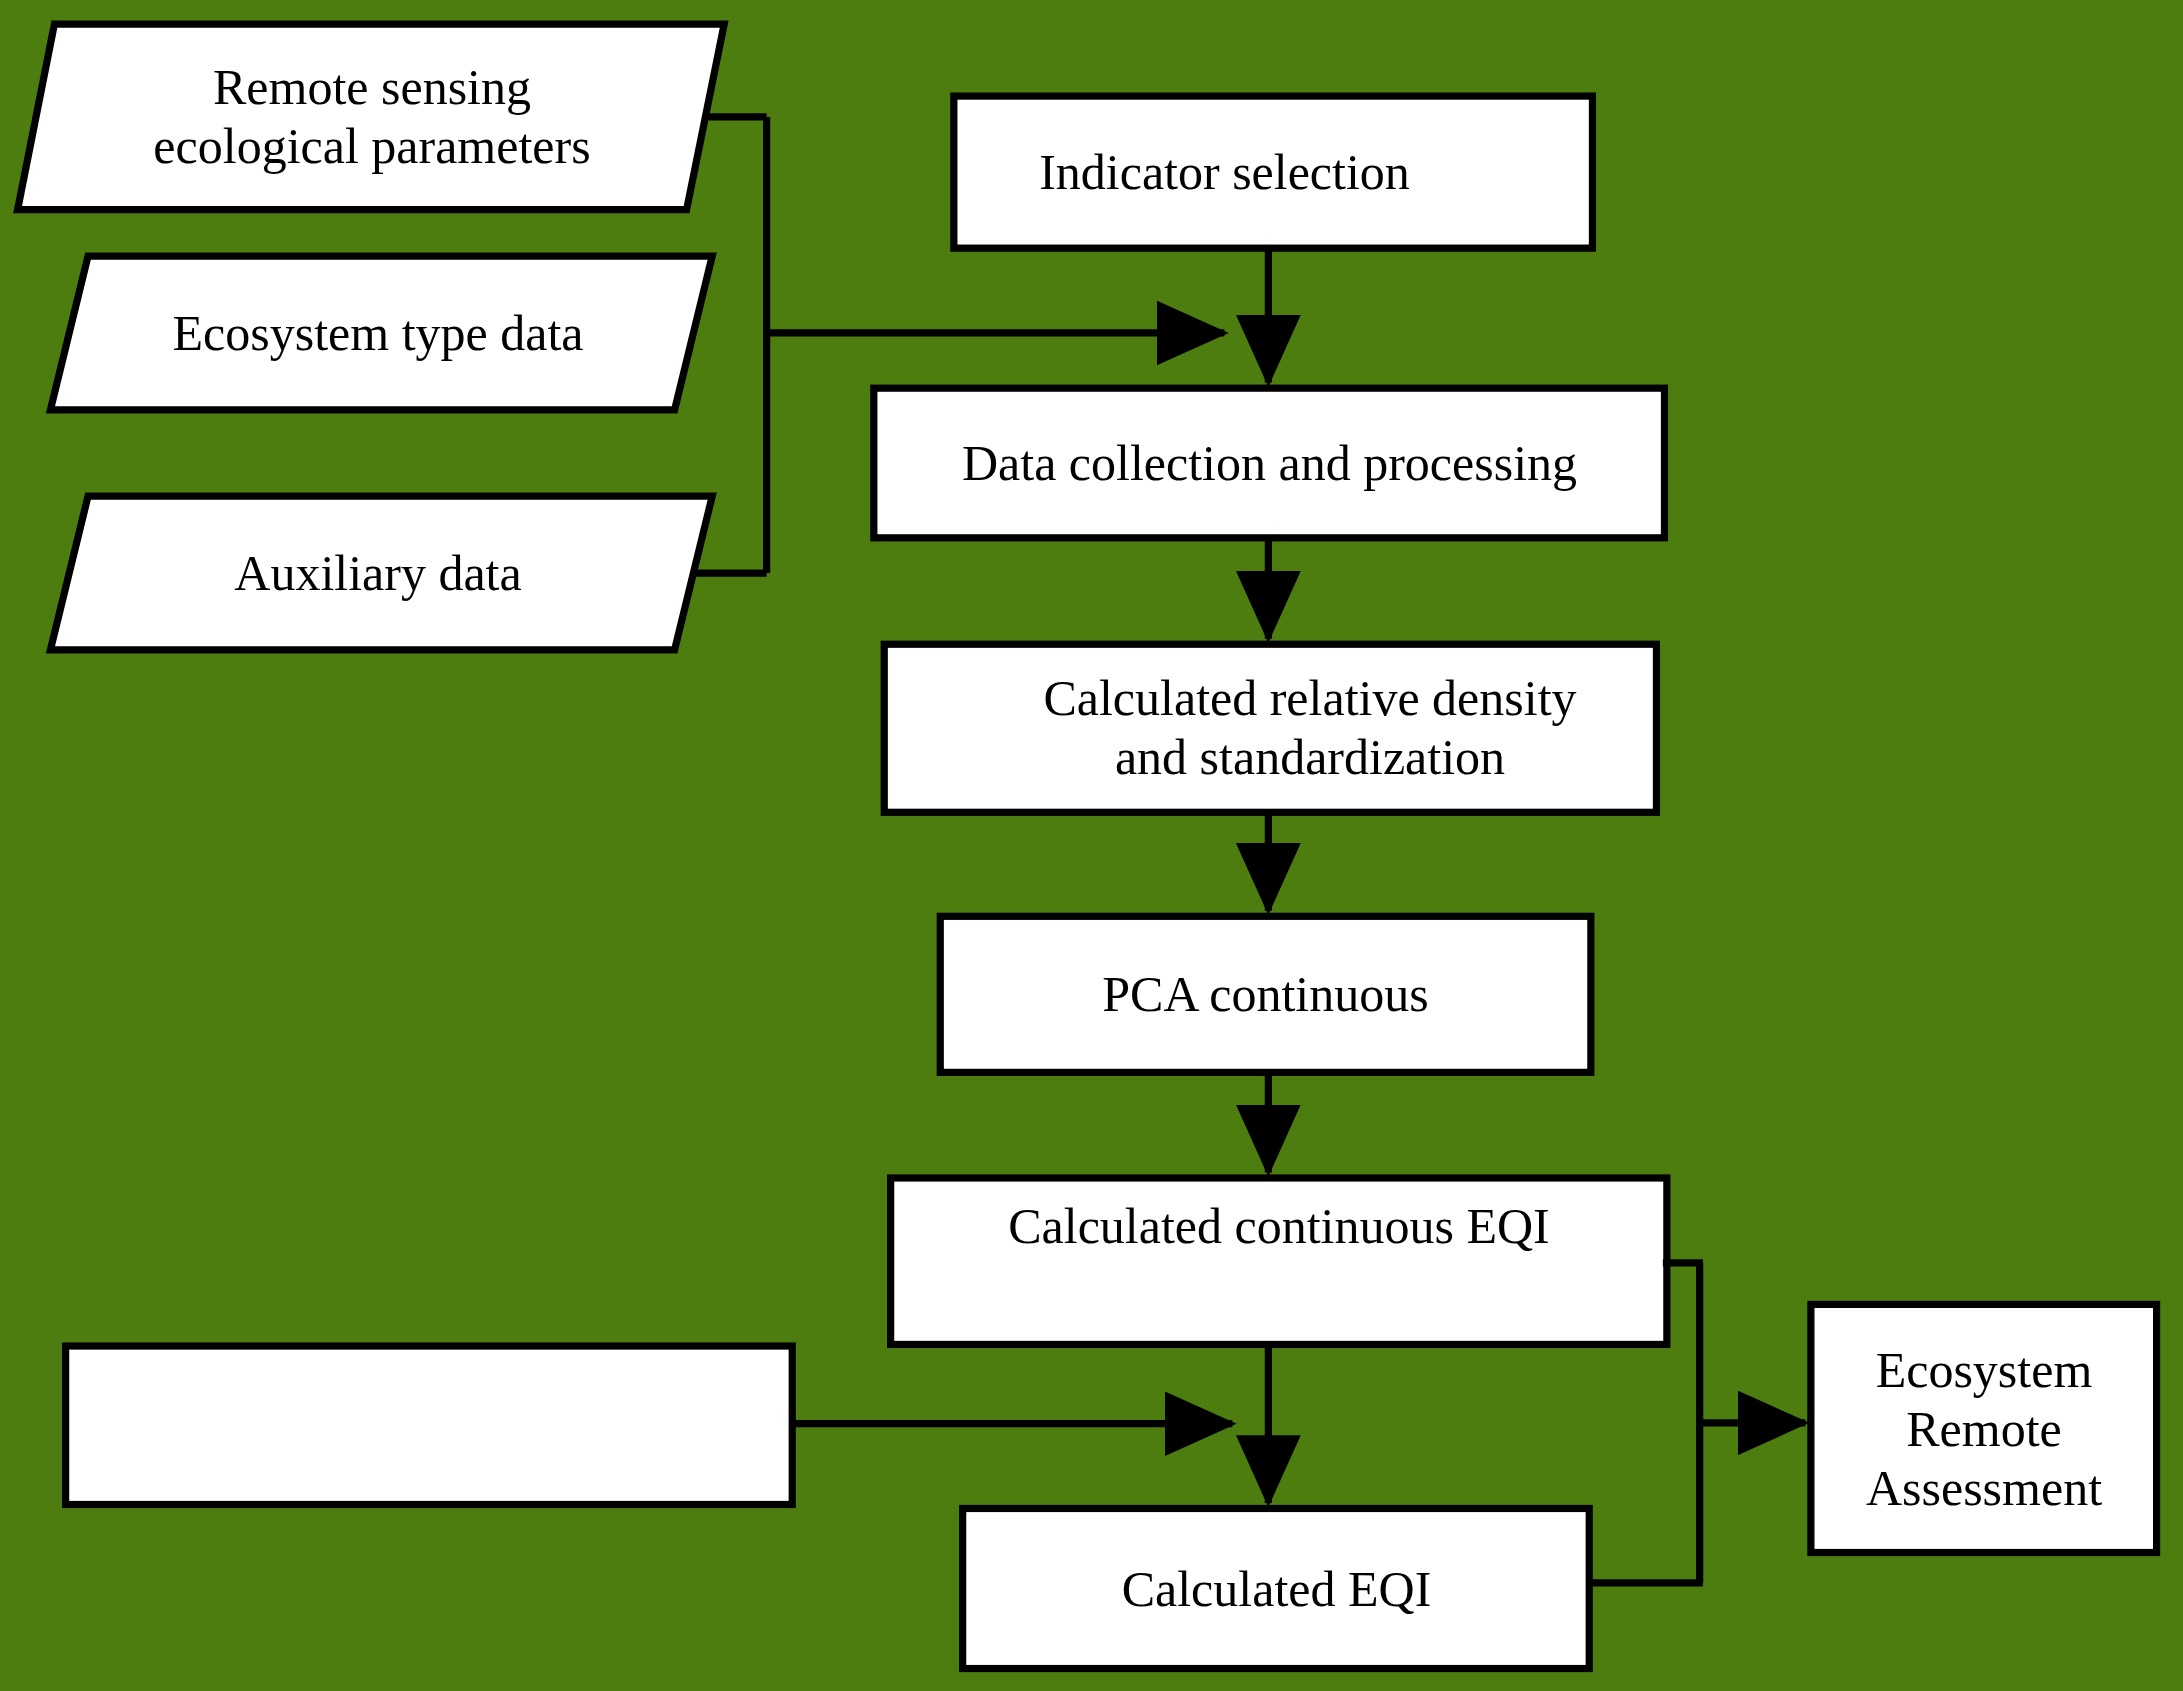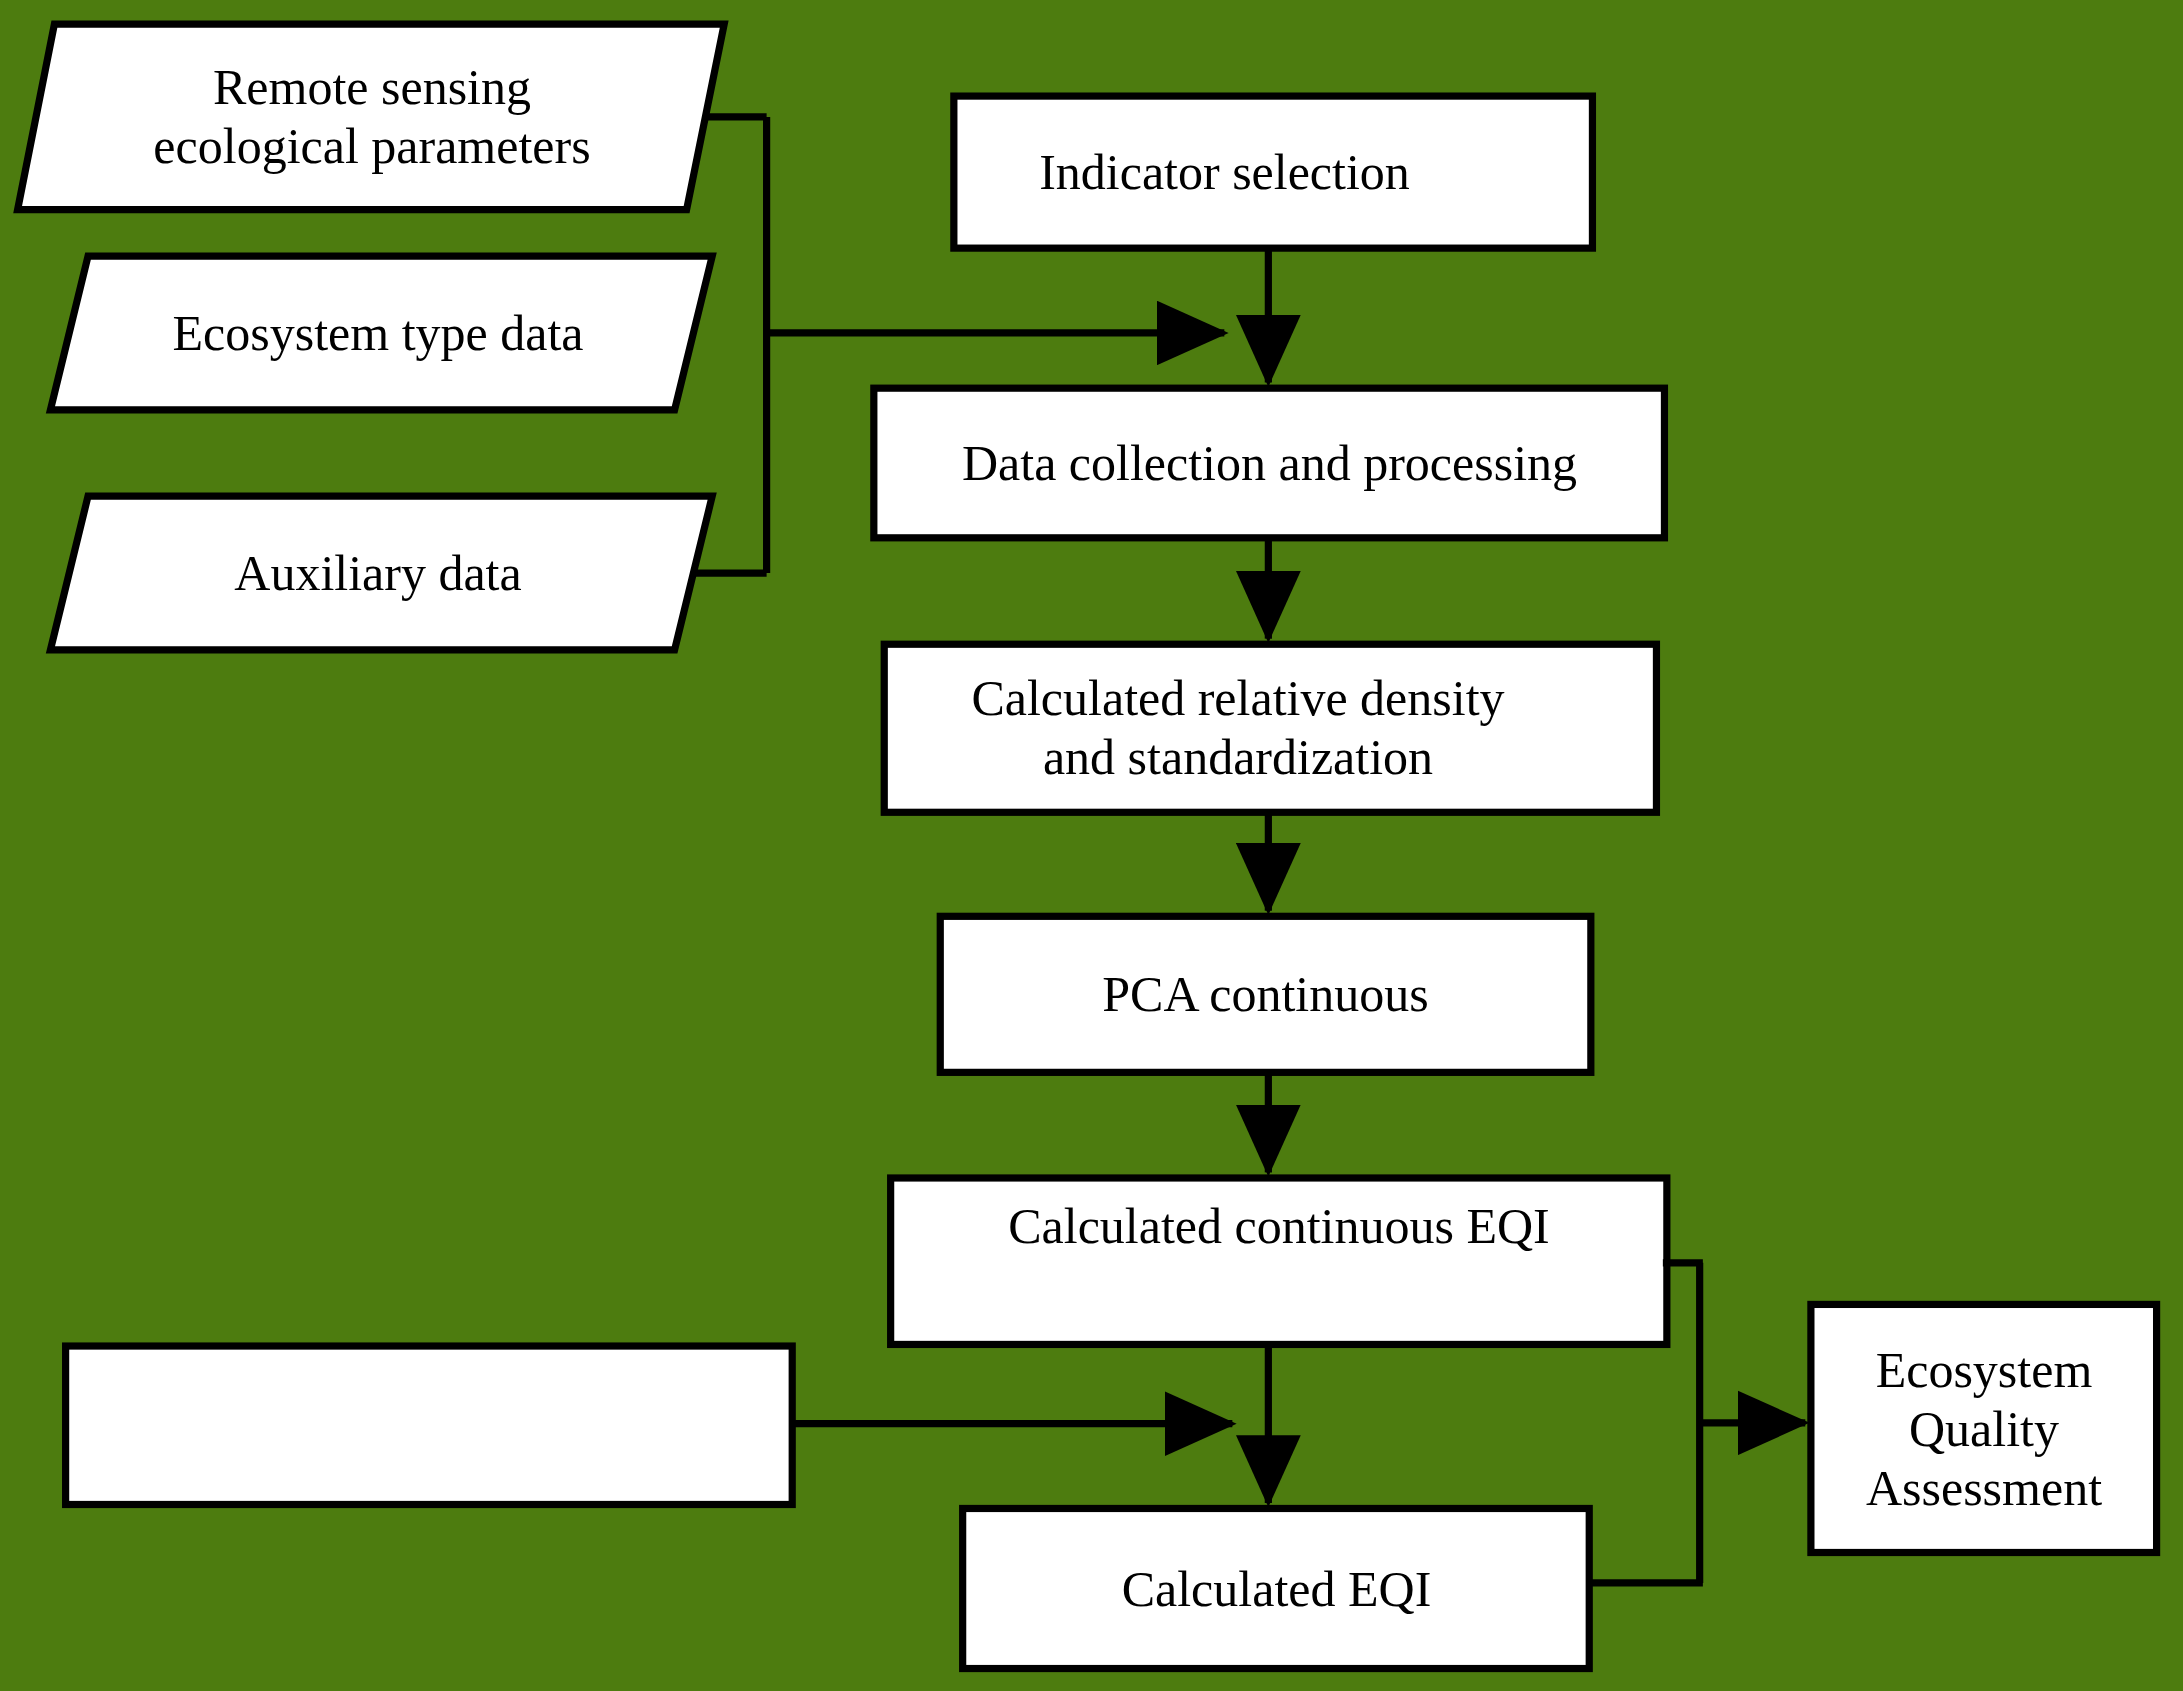--- a/index.html
+++ b/index.html
@@ -91,28 +91,28 @@
 ecological parameters</div>
 
   <div class="node-label" style="left:50px; top:256px; width:656px; height:154px;">Ecosystem type  data</div>
 
   <div class="node-label" style="left:50px; top:496px; width:656px; height:154px;">Auxiliary data</div>
 
   <div class="node-label" style="left:905px; top:96px; width:639px; height:152px;">Indicator selection</div>
 
   <div class="node-label" style="left:874px; top:388px; width:791px; height:150px;">Data collection and processing</div>
 
-  <div class="node-label" style="left:852px; top:644px; width:772px; height:168px;">Calculated relative density
+  <div class="node-label" style="left:924px; top:644px; width:772px; height:168px;">Calculated relative density
 and standardization</div>
 
   <div class="node-label" style="left:940px; top:916px; width:651px; height:156px;">PCA continuous</div>
 
   <div class="node-label" style="left:891px; top:1143px; width:776px; height:166px;">Calculated continuous EQI</div>
 
 
   <div class="node-label" style="left:963px; top:1509px; width:627px; height:160px;">Calculated EQI</div>
 
   <div class="node-label" style="left:1811px; top:1305px; width:346px; height:248px;">Ecosystem
-Quality
+Remote
 Assessment</div>
 
 </div>
 
 
 </body></html>

